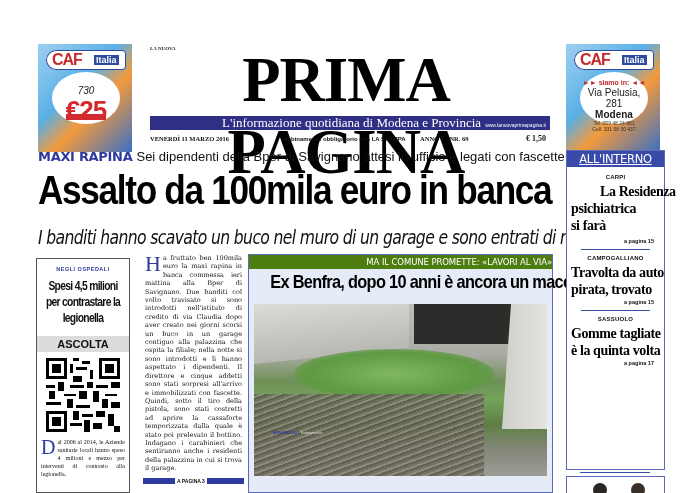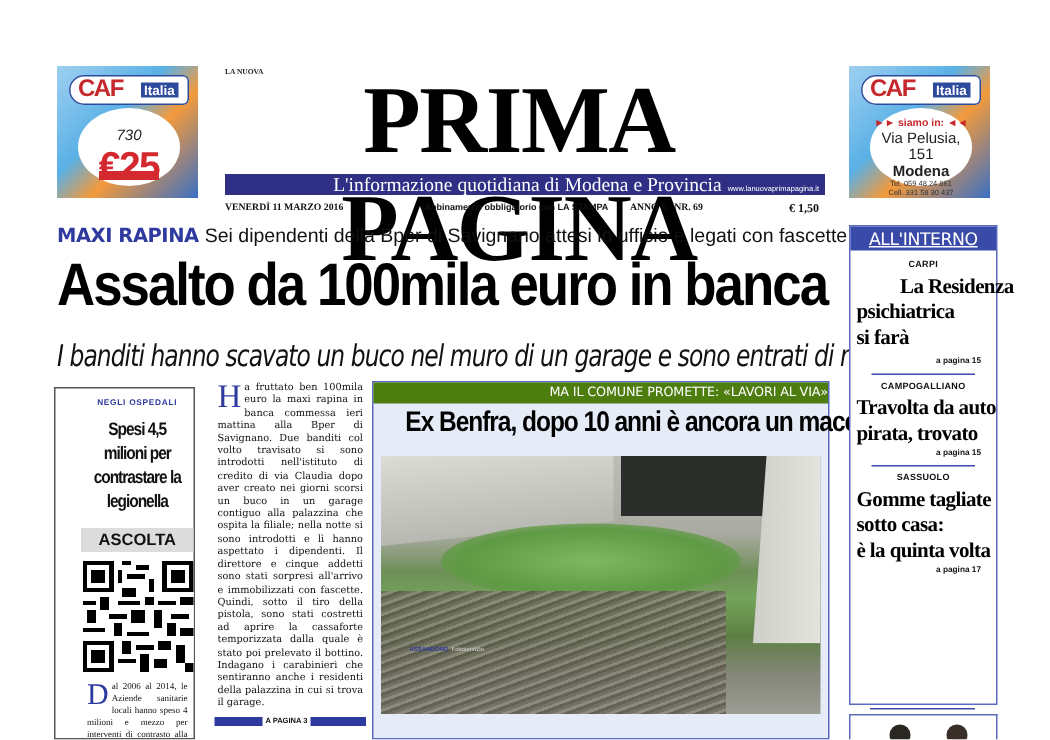--- a/index.html
+++ b/index.html
@@ -1,20 +1,20 @@
 <!DOCTYPE html>
 <html><head>
   <meta charset="utf-8">
   <style>
     * { box-sizing: border-box; margin: 0; padding: 0; }
     html, body { width: 700px; height: 493px; overflow: hidden; background: #ffffff; }
     body { position: relative; font-family: "Liberation Sans", sans-serif; color: #111; }
 
     
-    .ad { position: absolute; top: 44px; width: 94px; height: 88px; overflow: hidden;
+    .ad { position: absolute; top: 44px; width: 94px; height: 108px; overflow: hidden;
           background: linear-gradient(135deg, #9ed0f0 0%, #5ab0e6 40%, #f39a3c 60%, #3a6fc4 100%); }
     .ad-left { left: 38px; }
     .ad-right { left: 566px; }
     .ad .caf { position: absolute; top: 6px; left: 8px; width: 80px; height: 20px; border-radius: 10px 4px 4px 10px;
                background: #fff; box-shadow: 0 0 0 1px #2d4a9c inset; }
     .ad .caf-logo { position: absolute; left: 6px; top: 1px; font: bold 16px/18px "Liberation Sans", sans-serif;
                     color: #c6282c; letter-spacing: -1px; }
     .ad .caf-italia { position: absolute; left: 48px; top: 5px; font: bold 9px/10px "Liberation Sans", sans-serif;
                       color: #fff; background: #2d4a9c; padding: 0 2px; text-align: center; }
     .ad .circle { position: absolute; left: 14px; top: 28px; width: 68px; height: 52px; border-radius: 50%;
@@ -46,21 +46,21 @@
     .kicker-line { position: absolute; left: 38px; top: 149px; white-space: nowrap; font: 13px/16px "Liberation Sans", sans-serif; }
     .kicker { font-weight: bold; color: #2e3a9e; font-family: "DejaVu Sans", sans-serif; letter-spacing: -0.3px; margin-right: 4px; }
     .main-headline { position: absolute; left: 38px; top: 166px; white-space: nowrap;
                      font: bold 40px/48px "Liberation Sans", sans-serif; letter-spacing: -1.5px; color: #000;
                      transform: scaleX(0.88); transform-origin: left; }
     .subhead { position: absolute; left: 38px; top: 225px; white-space: nowrap;
                font: italic 20px/24px "DejaVu Sans", sans-serif; letter-spacing: -0.8px; color: #111;
                transform: scaleX(0.78); transform-origin: left; }
 
     
-    .left-box { position: absolute; left: 36px; top: 258px; width: 94px; height: 235px; border: 1px solid #555; padding-left: 17px; }
+    .left-box { position: absolute; left: 36px; top: 258px; width: 94px; height: 235px; border: 1px solid #555; }
     .lb-kicker { text-align: center; margin-top: 7px; font: bold 5.5px/7px "Liberation Sans", sans-serif; color: #2e3a9e; letter-spacing: 0.5px; }
     .lb-title { text-align: center; margin-top: 5px; font: bold 12px/16px "Liberation Sans", sans-serif; letter-spacing: -0.8px;
                 transform: scaleX(0.86); }
     .ascolta { margin: 10px 0 0 0; height: 16px; background: #dcdcdc; text-align: center; font: bold 11px/16px "Liberation Sans", sans-serif; }
     .qr { position: relative; margin: 6px auto 0; width: 74px; height: 74px; background: #fff; }
     .qr svg { width: 74px; height: 74px; display: block; }
     .lb-text { margin: 6px 4px 0; font: 6px/8px "Liberation Serif", serif; text-align: justify; }
     .dropcap { float: left; font: 20px/18px "Liberation Serif", serif; color: #2e3a9e; margin-right: 2px; }
 
     
@@ -119,21 +119,21 @@
   </div>
 </div>
 
 <div class="ad ad-right">
   <div class="caf">
     <span class="caf-logo">CAF</span>
     <span class="caf-italia">Italia</span>
   </div>
   <div class="circle">
     <div class="siamo">►► siamo in: ◄◄</div>
-    <div class="addr">Via Pelusia, 151</div>
+    <div class="addr">Via Pelusia, 281</div>
     <div class="city">Modena</div>
     <div class="tel">Tel. 059 48 24 861</div>
     <div class="tel">Cell. 331 58 30 437</div>
   </div>
 </div>
 
 <div class="pre-title">LA NUOVA</div>
 <div class="masthead">PRIMA PAGINA</div>
 <div class="tagline-bar">
   <span>L'informazione quotidiana di Modena e Provincia</span><span class="url">www.lanuovaprimapagina.it</span>
@@ -246,21 +246,20 @@
     <div class="sb-loc">CAMPOGALLIANO</div>
     <div class="sb-title" style="margin-top:2px;">Travolta da auto</div>
     <div class="sb-title">pirata, trovato</div>
     <div class="sb-page">a pagina 15</div>
   </div>
   <div class="sb-rule"></div>
 
   <div class="sb-item">
     <div class="sb-loc">SASSUOLO</div>
     <div class="sb-title" style="margin-top:2px;">Gomme tagliate</div>
-    <div class="sb-title">sotto casa:</div>
     <div class="sb-title">è la quinta volta</div>
     <div class="sb-page">a pagina 17</div>
   </div>
 </div>
 <div class="sb-bottom-rule"></div>
 <div class="sb-bottom">
   <div class="face" style="left:26px;"></div>
   <div class="face" style="left:64px;background:#3a2f28;"></div>
 </div>
 

